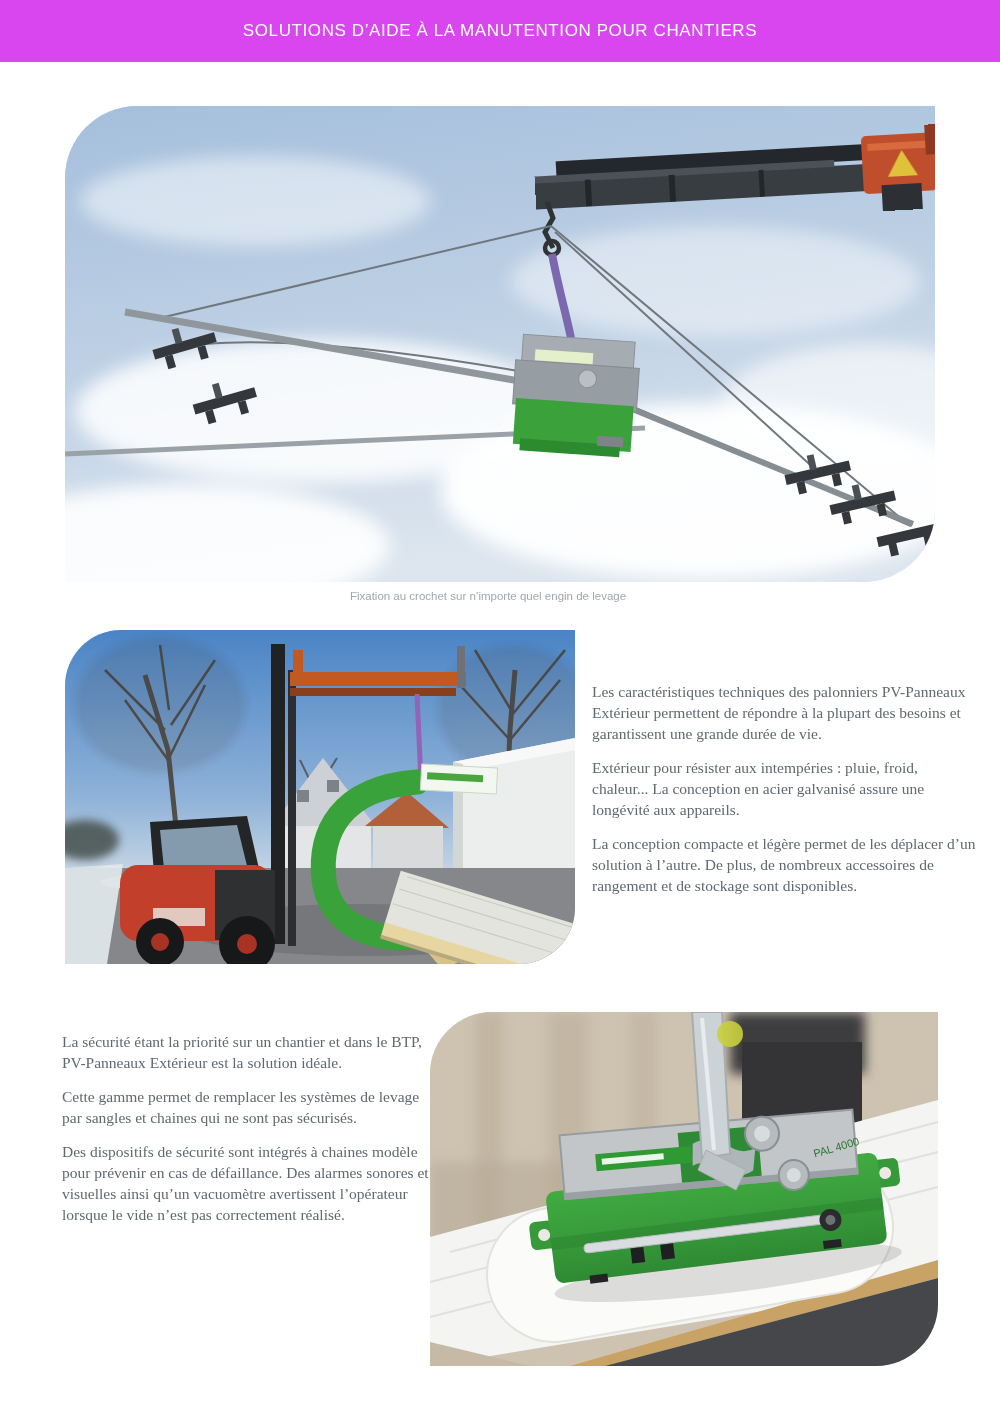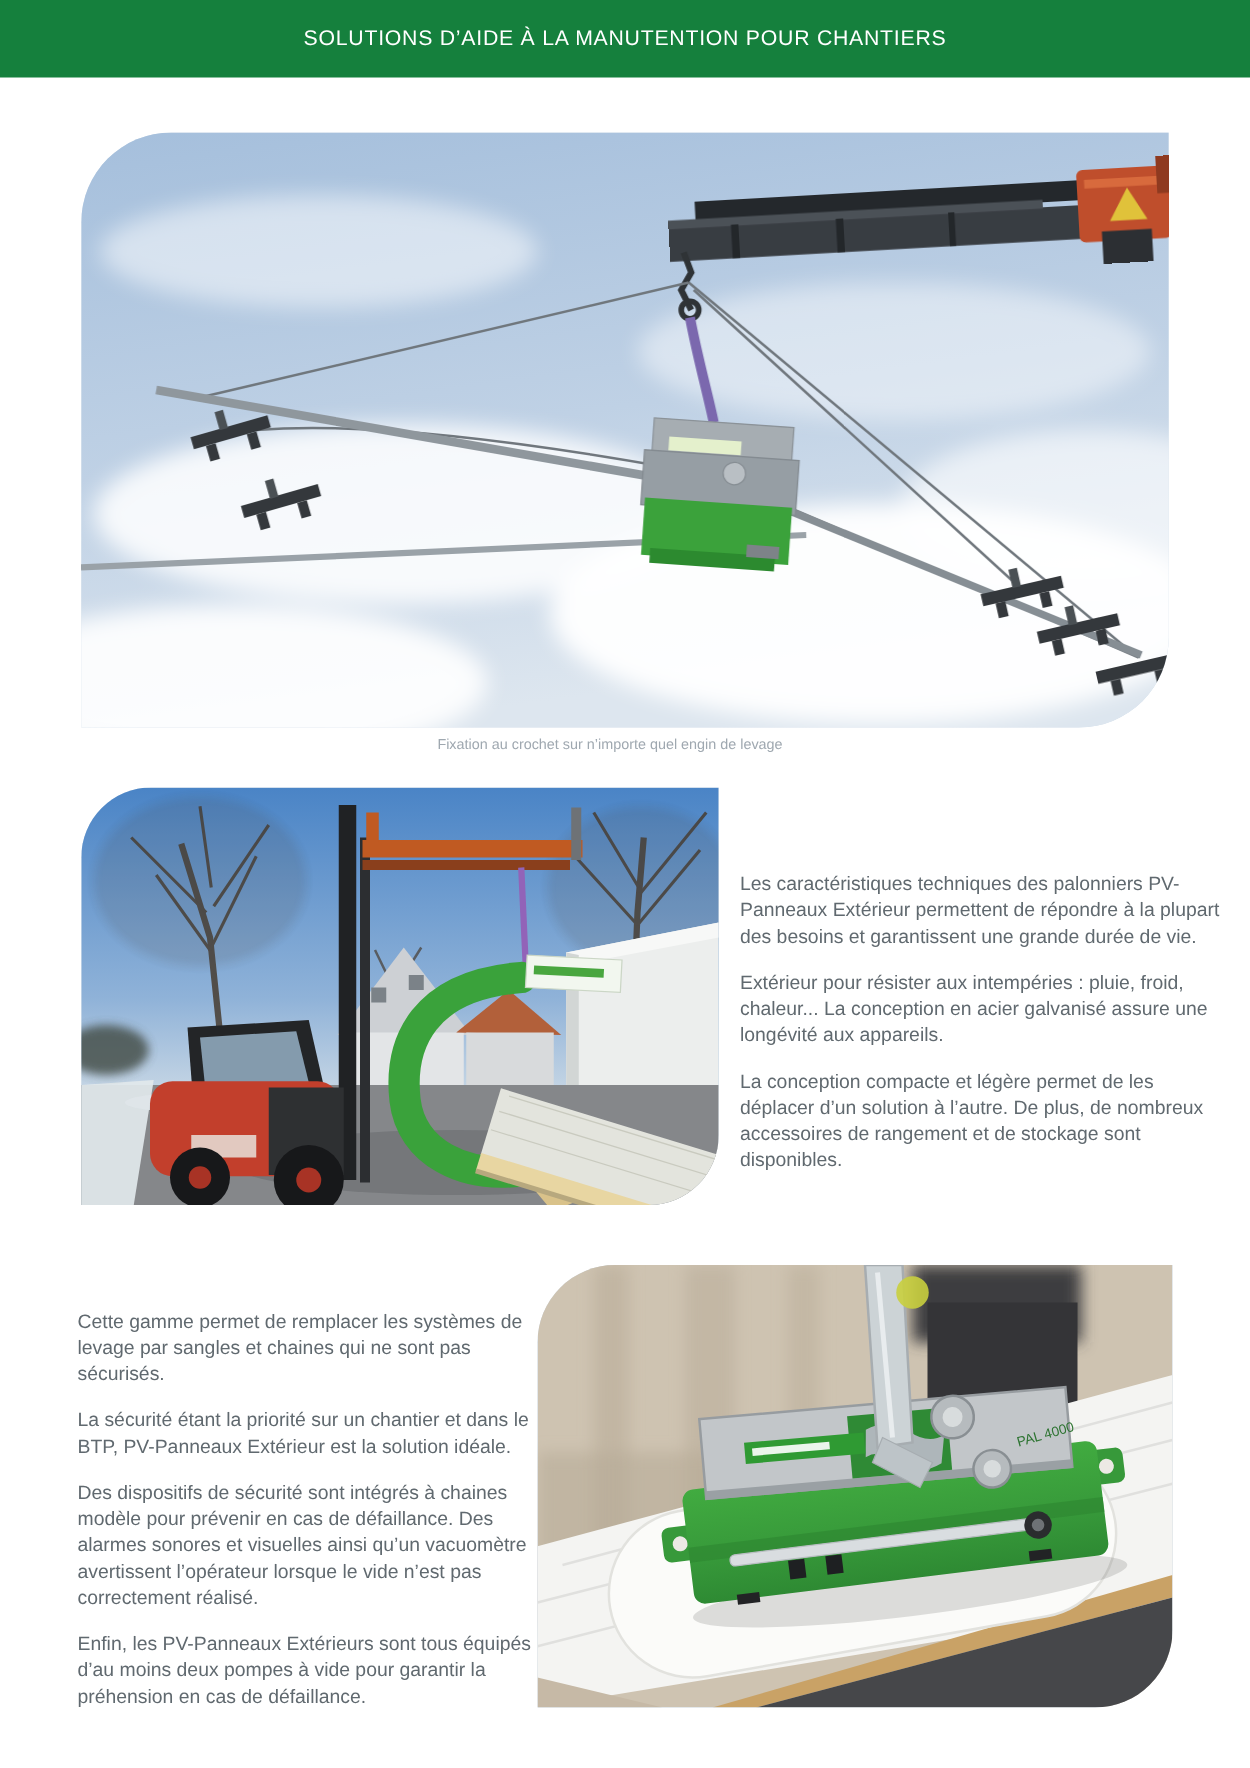--- a/index.html
+++ b/index.html
@@ -2,37 +2,37 @@
 <html><head>
 <meta charset="utf-8">
 <style>
   html,body{margin:0;padding:0;background:#ffffff;}
   .page{
     position:relative;width:1000px;height:1414px;background:#ffffff;
     font-family:"Liberation Sans","DejaVu Sans",sans-serif;overflow:hidden;
   }
   .header-bar{
     position:absolute;left:0;top:0;width:1000px;height:62px;
-    background:#15803d;display:flex;align-items:center;justify-content:center;
+    background:#d946ef;display:flex;align-items:center;justify-content:center;
   }
   .header-title{
     color:#ffffff;font-size:17px;letter-spacing:0.6px;font-weight:400;
   }
   .photo{position:absolute;overflow:hidden;background:#cfdce9;}
   .photo svg{display:block;}
   .photo1{left:65px;top:106px;width:870px;height:476px;border-radius:72px 0 72px 0;}
   .photo2{left:65px;top:630px;width:510px;height:334px;border-radius:56px 0 56px 0;}
   .photo3{left:430px;top:1012px;width:508px;height:354px;border-radius:62px 0 62px 0;}
   .caption{
     position:absolute;color:#9fa8b0;font-size:11.5px;text-align:center;line-height:1.3;
   }
   .caption1{left:53px;top:589px;width:870px;}
   .caption2{left:40px;top:973px;width:560px;}
   .textcol{position:absolute;color:#60696f;font-size:15.5px;line-height:21px;}
-  .textcol p{margin:16px 0 13px 0;}
+  .textcol p{margin:0 0 13px 0;font-family:Liberation Serif, serif;}
   .intro-col{left:592px;top:681px;width:385px;}
   .security-col{left:62px;top:1031px;width:372px;}
 </style>
 </head>
 <body>
 
 <div class="page">
 
   <div class="header-bar">
     <div class="header-title">SOLUTIONS D’AIDE À LA MANUTENTION POUR CHANTIERS</div>
@@ -236,24 +236,23 @@
     </svg>
   </div>
 
   <div class="textcol intro-col">
     <p>Les caractéristiques techniques des palonniers PV-Panneaux Extérieur permettent de répondre à la plupart des besoins et garantissent une grande durée de vie.</p>
     <p>Extérieur pour résister aux intempéries : pluie, froid, chaleur... La conception en acier galvanisé assure une longévité aux appareils.</p>
     <p>La conception compacte et légère permet de les déplacer d’un solution à l’autre. De plus, de nombreux accessoires de rangement et de stockage sont disponibles.</p>
   </div>
 
   <div class="textcol security-col">
+    <p>La sécurité étant la priorité sur un chantier et dans le BTP, PV-Panneaux Extérieur est la solution idéale.</p>
     <p>Cette gamme permet de remplacer les systèmes de levage par sangles et chaines qui ne sont pas sécurisés.</p>
-    <p>La sécurité étant la priorité sur un chantier et dans le BTP, PV-Panneaux Extérieur est la solution idéale.</p>
     <p>Des dispositifs de sécurité sont intégrés à chaines modèle pour prévenir en cas de défaillance. Des alarmes sonores et visuelles ainsi qu’un vacuomètre avertissent l’opérateur lorsque le vide n’est pas correctement réalisé.</p>
-    <p>Enfin, les PV-Panneaux Extérieurs sont tous équipés d’au moins deux pompes à vide pour garantir la préhension en cas de défaillance.</p>
   </div>
 
   <div class="photo photo3">
     <svg width="508" height="354" viewBox="0 0 508 354">
       <defs>
         <filter id="b6" x="-40%" y="-40%" width="180%" height="180%">
             <feGaussianBlur stdDeviation="6"></feGaussianBlur>
           </filter>
         <linearGradient id="greenBase" x1="0" y1="0" x2="0" y2="1">
           <stop offset="0" stop-color="#41ab40"></stop>

